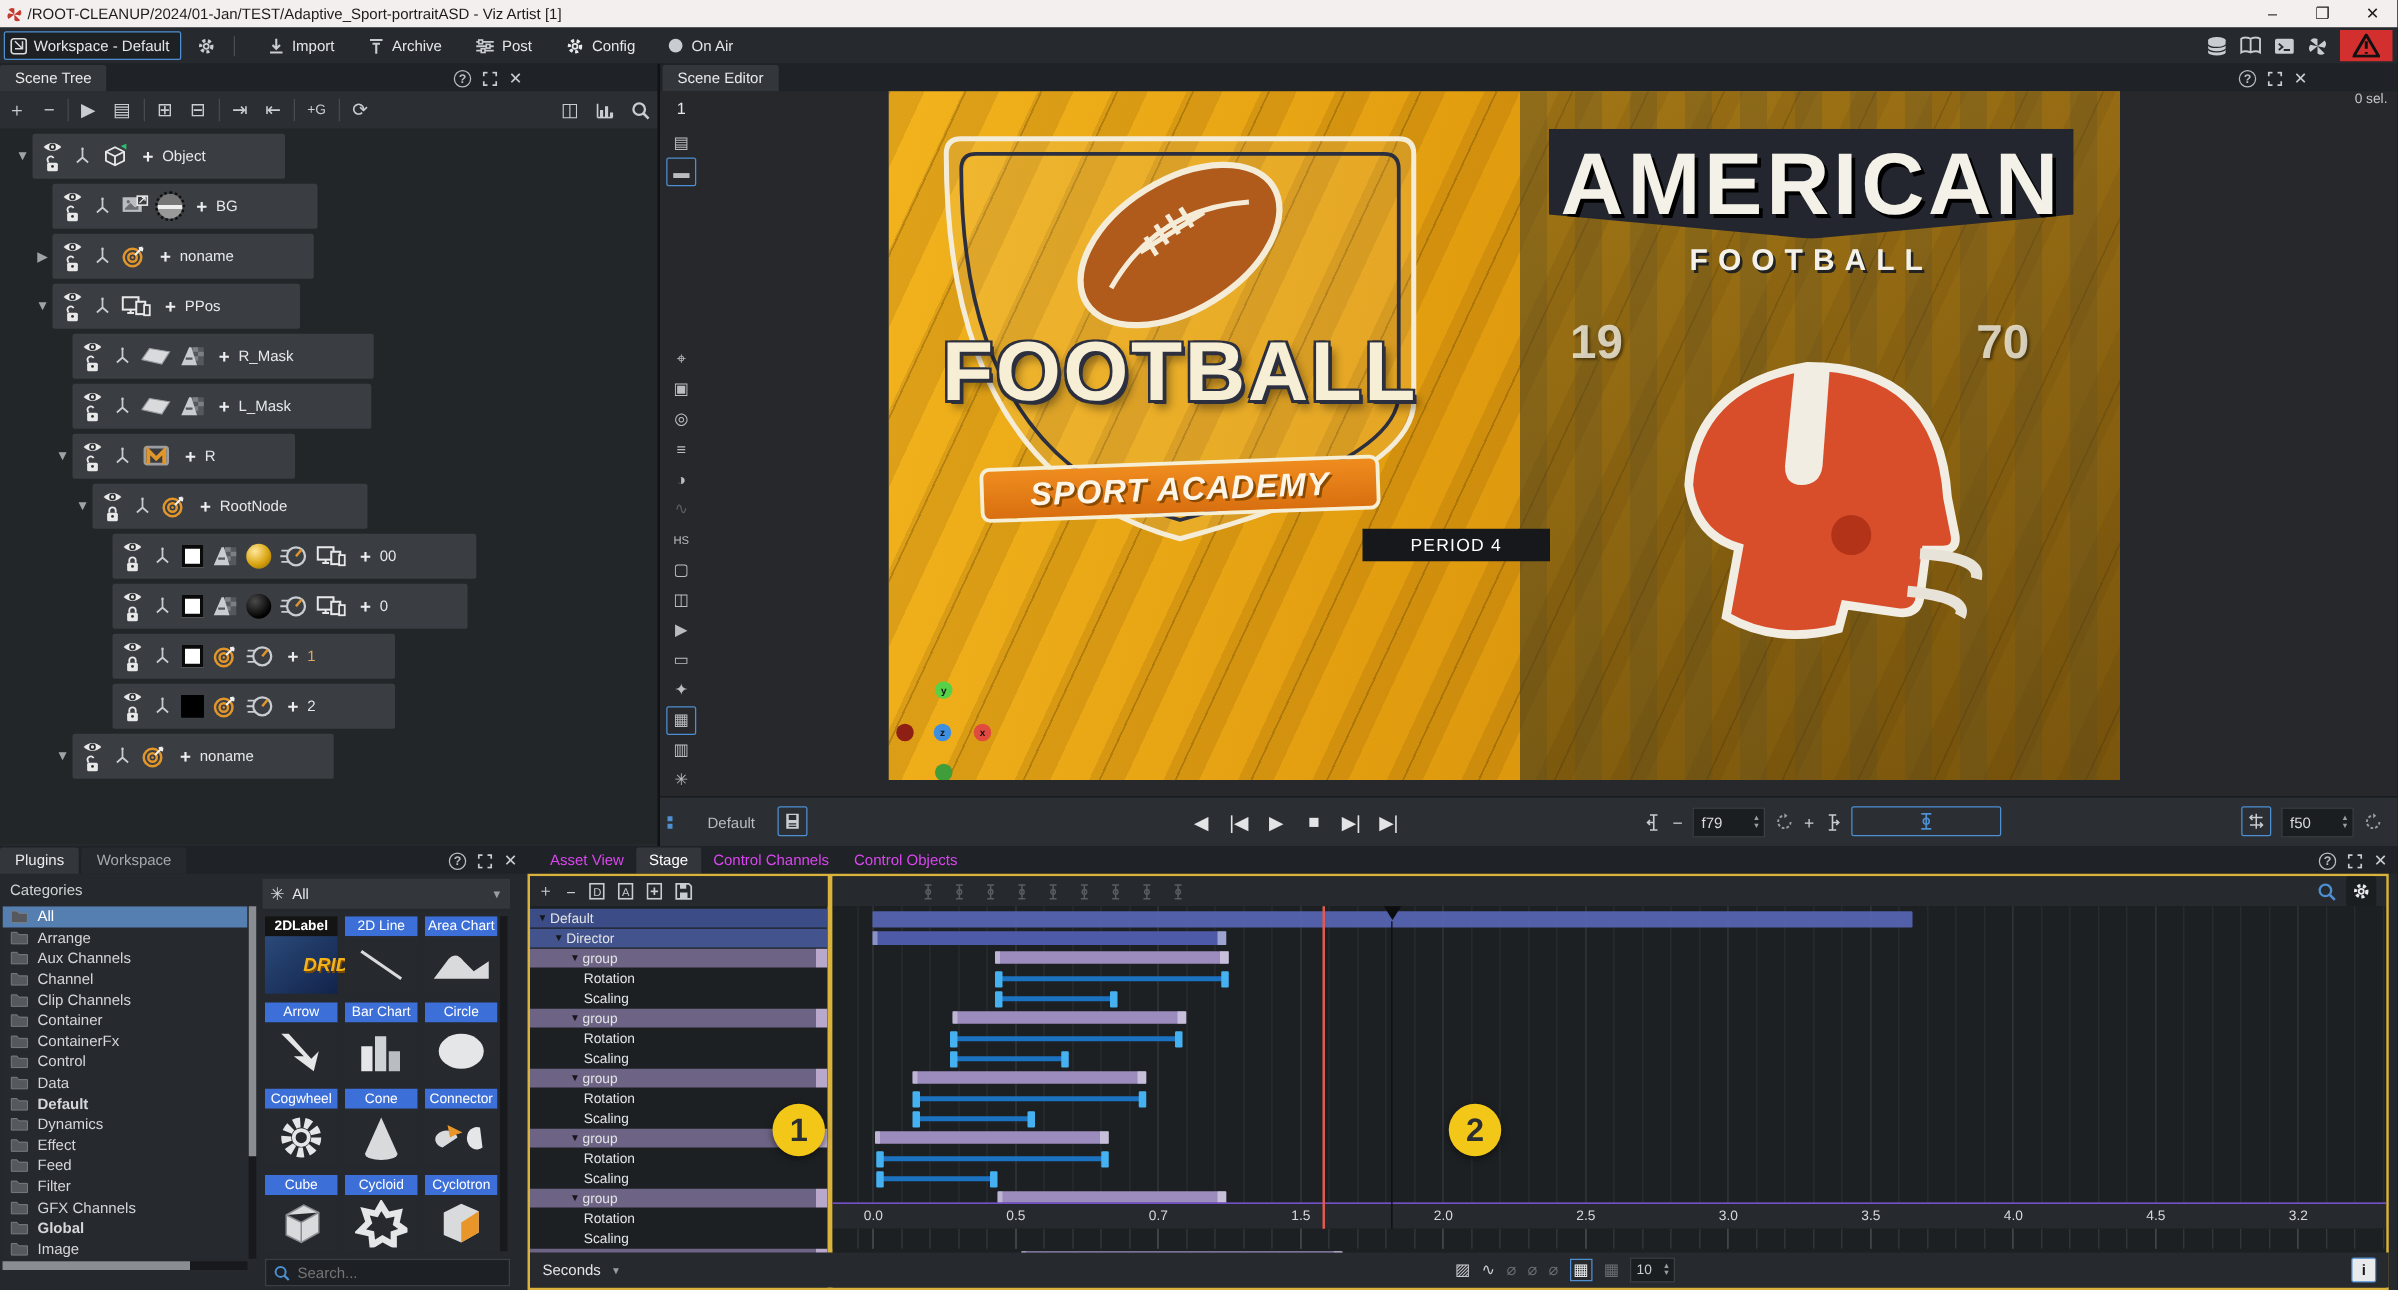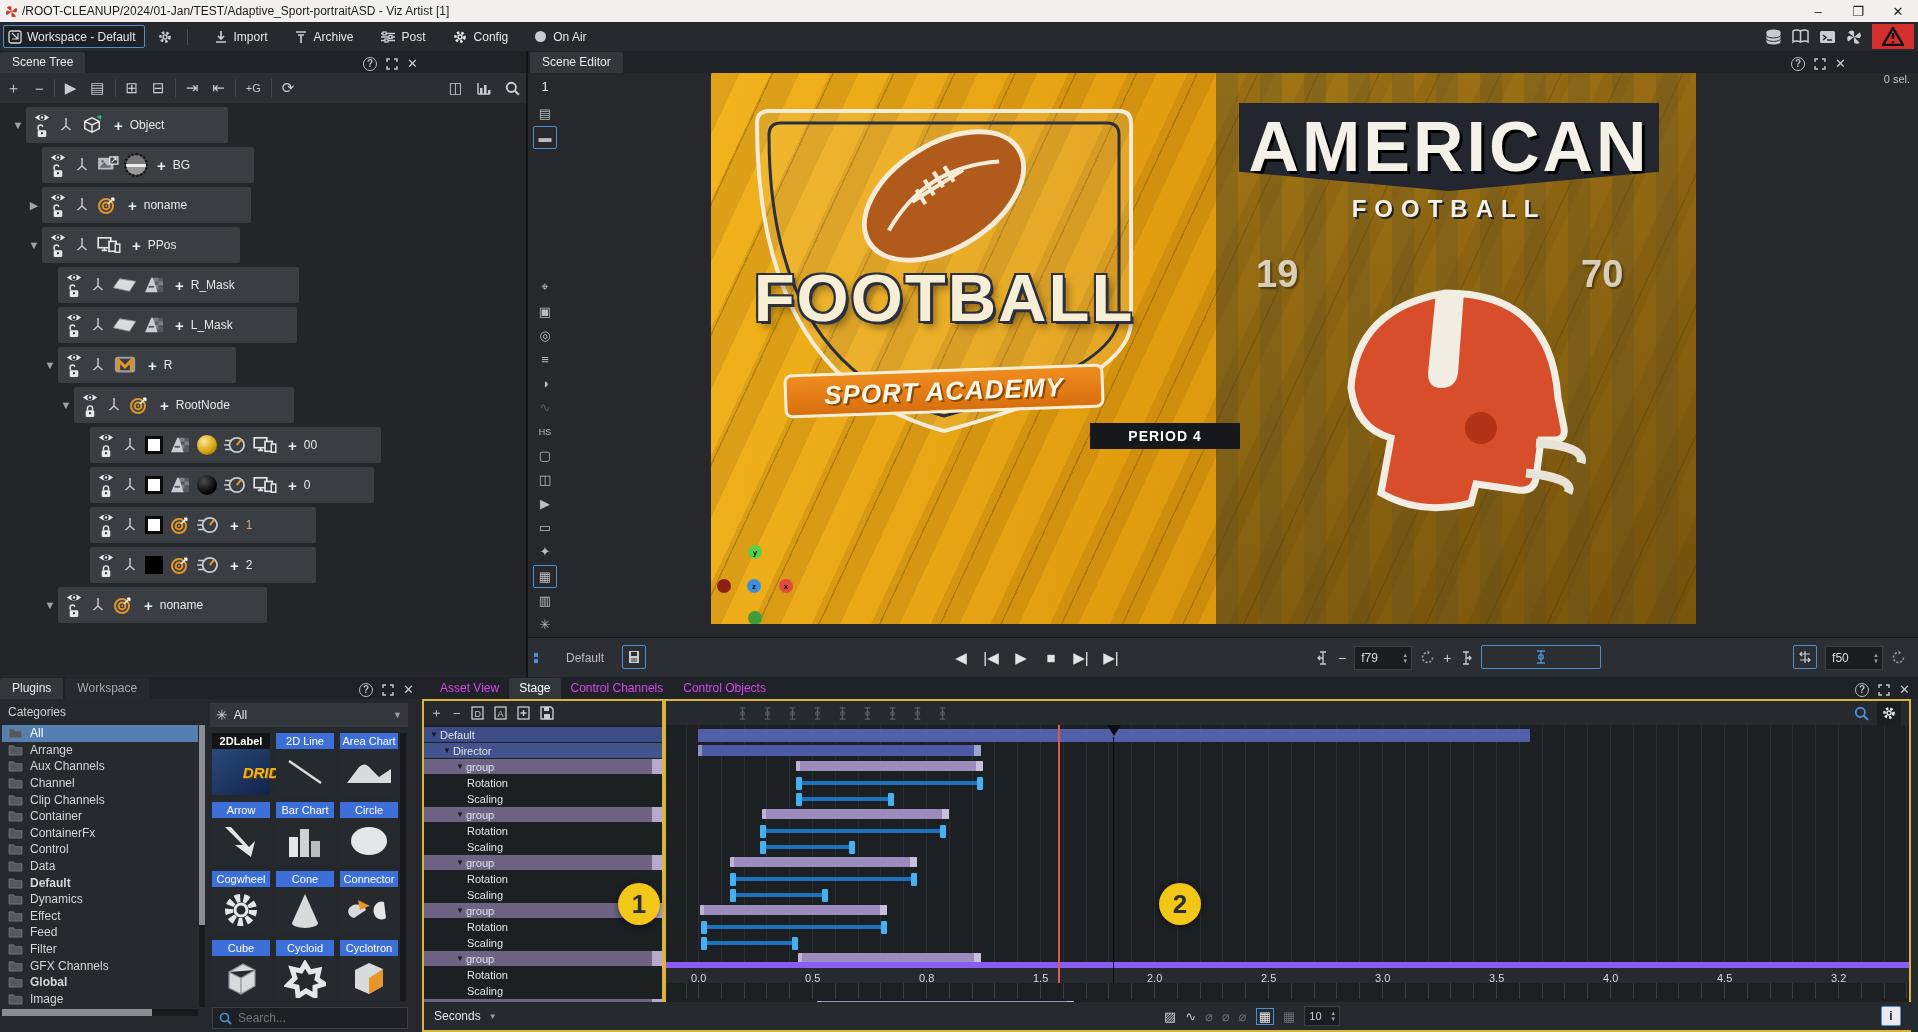--- a/index.html
+++ b/index.html
@@ -89,21 +89,21 @@
   
   #banner-american { position:absolute; left:528px; top:30px; width:420px; height:88px; background:#23262e;
     clip-path:polygon(0 0,100% 0,100% 78%,50% 100%,0 78%); display:flex; align-items:center; justify-content:center; }
   #banner-american span { font-size:70px; font-weight:bold; color:#f4f1e9; letter-spacing:3px;
     text-shadow:3px 3px 0 #000; }
   #american-sub { position:absolute; left:528px; top:122px; width:420px; text-align:center;
     font-size:24px; font-weight:bold; letter-spacing:8px; color:#f4f1e9; text-shadow:2px 2px 0 #222; }
   .year-num { position:absolute; top:180px; font-size:38px; font-weight:bold; color:rgba(235,230,215,.85);
     text-shadow:2px 2px 2px rgba(0,0,0,.4); }
   
-  #scoreboard { position:absolute; left:203px; top:350px; width:558px; height:172px; font-weight:bold; }
+  #scoreboard { position:absolute; left:203px; top:350px; width:558px; height:172px; font-weight:normal; }
   #sb-period { position:absolute; left:176px; top:0; width:150px; height:26px; background:#16181c;
     color:#fff; display:flex; align-items:center; justify-content:center; font-size:14px; letter-spacing:1px; }
   #sb-header { position:absolute; left:0; top:26px; width:501px; height:37px; display:grid;
     grid-template-columns:1fr 122px 1fr; }
   .sb-team { background:rgba(22,24,28,.93); color:#fff; display:flex; align-items:center; justify-content:center;
     font-size:21px; letter-spacing:1px; }
   #sb-score { background:#d7a414; color:#1d1d1d; display:flex; align-items:center; justify-content:center; font-size:21px; }
   #sb-body { position:absolute; left:0; top:63px; width:501px; height:109px; background:rgba(160,87,44,.92);
     display:grid; grid-template-rows:1fr 1fr 1fr; padding:4px 0; }
   .sb-row { display:grid; grid-template-columns:1fr 215px 1fr; align-items:center; }
@@ -174,21 +174,21 @@
     background-position-x:32px; }
   .tl-bar { position:absolute; border-radius:1px; }
   .bar-master { height:13px; background:#5765b5; opacity:.92; }
   .bar-director { height:11px; background:#4d5aa8; }
   .bar-group { height:10px; background:#9b8cbd; }
   .bar-cap { position:absolute; right:0; top:0; width:7px; height:100%; background:rgba(255,255,255,.45); }
   .bar-capL { position:absolute; left:0; top:0; width:4px; height:100%; background:rgba(255,255,255,.35); }
   .bar-key { height:4px; background:#1b72c0; }
   .key-end { position:absolute; width:6px; height:13px; top:-4.5px; background:#45b1f0; border-radius:1px; }
   #tl-ruler { position:absolute; left:0; top:261px; width:1243px; height:21px; background:#26292d;
-    font-size:11px; color:#d8dadc; border-top:6px solid #8b5cf6; }
+    font-size:11px; color:#d8dadc; border-top:1px solid #8b5cf6; }
   .rlab { position:absolute; top:4px; }
   #tl-ticks { position:absolute; left:0; top:282px; width:1243px; height:16px; background:#1d2023;
     background-image:repeating-linear-gradient(90deg, #3a3e43 0 1px, rgba(0,0,0,0) 1px 22.8px),
       repeating-linear-gradient(90deg, #6a6e73 0 1px, rgba(0,0,0,0) 1px 114px);
     background-position-x:32px; }
   #playhead-red { position:absolute; width:1.5px; background:#e05a50; top:24px; height:258px; z-index:4; }
   #playhead-black { position:absolute; width:1.5px; background:#0c0d0f; top:36px; height:246px; z-index:4; }
   #ph-flag { position:absolute; top:24px; z-index:5; width:0; height:0; margin-left:-6px;
     border-left:7px solid rgba(0,0,0,0); border-right:7px solid rgba(0,0,0,0); border-top:11px solid #0c0d0f; }
   #stage-bottombar { position:absolute; left:2px; top:325px; width:1487px; height:28px; background:#26292d;
@@ -1639,21 +1639,21 @@
             <span class="key-end" style="right: -2px;"></span>
           </div>
           <div class="tl-bar bar-group" style="left: 150.56px; width: 257.64px; top: 276px;">
             <span class="bar-cap"></span>
             <span class="bar-capL"></span>
           </div>
         </div>
       <div id="tl-ruler">
           <span class="rlab" style="left: 25px;">0.0</span>
           <span class="rlab" style="left: 139px;">0.5</span>
-          <span class="rlab" style="left: 253px;">0.8</span>
+          <span class="rlab" style="left: 253px;">0.7</span>
           <span class="rlab" style="left: 367px;">1.5</span>
           <span class="rlab" style="left: 481px;">2.0</span>
           <span class="rlab" style="left: 595px;">2.5</span>
           <span class="rlab" style="left: 709px;">3.0</span>
           <span class="rlab" style="left: 823px;">3.5</span>
           <span class="rlab" style="left: 937px;">4.0</span>
           <span class="rlab" style="left: 1051px;">4.5</span>
           <span class="rlab" style="left: 1165px;">3.2</span>
         </div>
       <div id="tl-ticks"></div>

